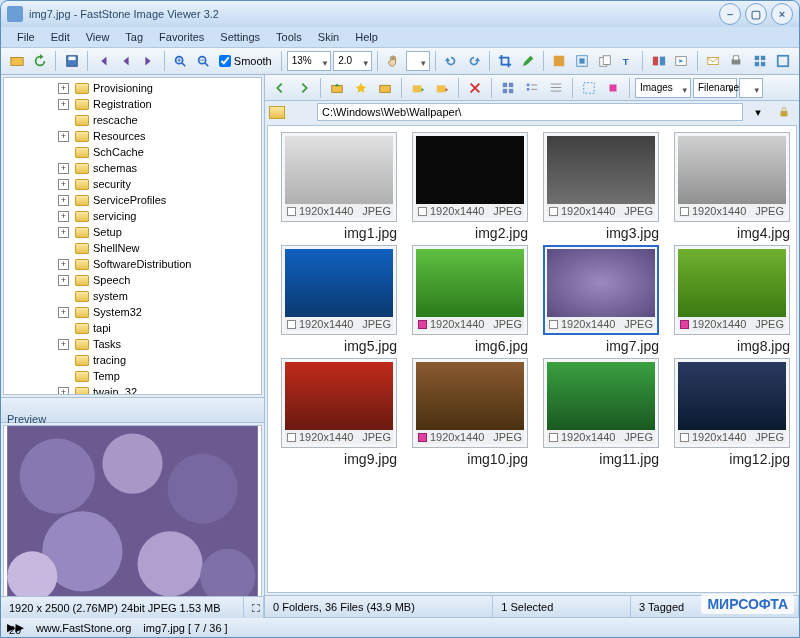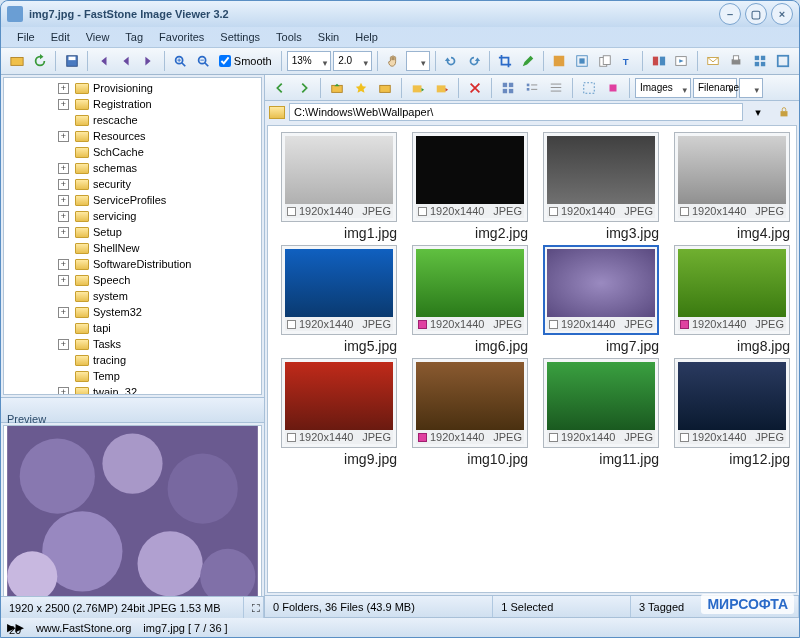--- a/index.html
+++ b/index.html
@@ -1,20 +1,20 @@
 <!DOCTYPE html>
 <html><head>
 <meta charset="utf-8">
 <style>
 * { box-sizing: border-box; margin: 0; padding: 0; font-family: Tahoma, sans-serif; font-size: 11px; }
 body { background: #d6e4f2; width: 800px; height: 638px; overflow: hidden; }
 .window { width: 800px; height: 638px; background: linear-gradient(#cde0f5,#e8f0fa); border: 1px solid #5a8fc4; border-radius: 8px 8px 0 0; display: flex; flex-direction: column; }
 .titlebar { height: 26px; display: flex; align-items: center; padding: 0 6px; background: linear-gradient(#e8f2fc,#c3d9f0); border-radius: 8px 8px 0 0; }
 .titlebar .icon { width: 16px; height: 16px; background: #6a9ed4; border-radius: 2px; margin-right: 6px; }
-.titlebar .title { flex: 1; color: #2a4a6a; font-weight: bold; }
+.titlebar .title { flex: 1; color: #2a4a6a; font-weight: normal; }
 .wbtn { width: 22px; height: 22px; border: 1px solid #7aa4cf; border-radius: 11px; margin-left: 4px; background: #eaf2fb; display: flex; align-items: center; justify-content: center; cursor: pointer; color: #4a6a8a; font-weight: bold; }
 .menubar { height: 20px; display: flex; align-items: center; padding: 0 10px; gap: 4px; }
 .menubar span { padding: 2px 6px; cursor: pointer; color: #1a2a3a; }
 .toolbar { height: 28px; background: linear-gradient(#f4f8fc,#dce8f4); border-top: 1px solid #b0c8e0; border-bottom: 1px solid #a0b8d0; display: flex; align-items: center; padding: 0 6px; gap: 2px; }
 .tbtn { width: 22px; height: 22px; border: 1px solid transparent; border-radius: 3px; display: flex; align-items: center; justify-content: center; cursor: pointer; }
 .tbtn svg { width: 14px; height: 14px; }
 .sep { width: 1px; height: 20px; background: #a8c0d8; margin: 0 3px; }
 .combo { height: 20px; border: 1px solid #9ab4d0; background: #fff; padding: 0 18px 0 4px; position: relative; font-size: 10px; line-height: 18px; cursor: pointer; }
 .combo::after { content: "▾"; position: absolute; right: 3px; top: 2px; color: #555; font-size: 9px; }
 .chk { display: flex; align-items: center; gap: 3px; margin: 0 4px; }
@@ -26,21 +26,21 @@
 .tree-item .exp { width: 11px; height: 11px; border: 1px solid #888; background: #fff; margin-right: 6px; display: flex; align-items: center; justify-content: center; font-size: 9px; line-height: 9px; color: #444; margin-left: -20px; }
 .tree-item .fold { width: 14px; height: 11px; background: linear-gradient(#ffe9a0,#e8c050); border: 1px solid #c8a030; border-radius: 1px; margin-right: 4px; }
 .tree-item.noexp .exp { visibility: hidden; }
 .preview-hdr { height: 18px; background: linear-gradient(#e8f0fa,#d0e0f0); border-top: 1px solid #a8c0d8; border-bottom: 1px solid #a8c0d8; padding: 12px 6px; line-height: 18px; color: #2a4a6a; }
 .preview { height: 190px; background: #fff; margin: 2px; border: 1px solid #b0c4d8; display: flex; align-items: center; justify-content: center; overflow: hidden; }
 .preview-img { width: 100%; height: 100%; }
 .right { flex: 1; display: flex; flex-direction: column; background: #e4ecf6; }
 .toolbar2 { height: 26px; background: linear-gradient(#f4f8fc,#dce8f4); border-bottom: 1px solid #a8c0d8; display: flex; align-items: center; padding: 0 4px; gap: 2px; }
 .pathbar { height: 22px; display: flex; align-items: center; padding: 0 4px; gap: 4px; background: #e4ecf6; }
 .pathbar .fold2 { width: 16px; height: 13px; background: linear-gradient(#ffe9a0,#e8c050); border: 1px solid #c8a030; }
-.pathbar .path { flex: 1; background: #fff; border: 1px solid #a8c0d8; height: 18px; line-height: 16px; padding: 0 4px; }
+.pathbar .path { flex: 1; background: #fff; border: 1px solid #a8c0d8; height: 18px; line-height: 16px; padding: 0 4px; margin-left: 28px; }
 .thumbs { flex: 1; background: #fff; margin: 2px; border: 1px solid #b0c4d8; overflow-y: auto; padding: 6px; display: grid; grid-template-columns: repeat(4, 1fr); gap: 4px 8px; align-content: start; }
 .thumb { display: flex; flex-direction: column; align-items: flex-end; }
 .thumb-frame { width: 116px; height: 90px; border: 1px solid #b0b8c0; background: #f4f6f8; padding: 3px; display: flex; flex-direction: column; }
 .thumb-frame.sel { border: 2px solid #2a6ac8; padding: 2px; }
 .thumb-img { flex: 1; background: #888; }
 .thumb-info { height: 14px; display: flex; align-items: center; gap: 3px; font-size: 9px; color: #555; background: #eef0f2; padding: 0 2px; }
 .thumb-info .sq { width: 9px; height: 9px; border: 1px solid #888; background: #fff; }
 .thumb-info .sq.tg { background: #e040a0; border-color: #a02070; }
 .thumb-name { font-size: 14px; color: #222; margin-top: 3px; }
 .status { height: 22px; background: linear-gradient(#e8f0fa,#d0e0f0); border-top: 1px solid #a8c0d8; display: flex; align-items: center; font-size: 10px; }

